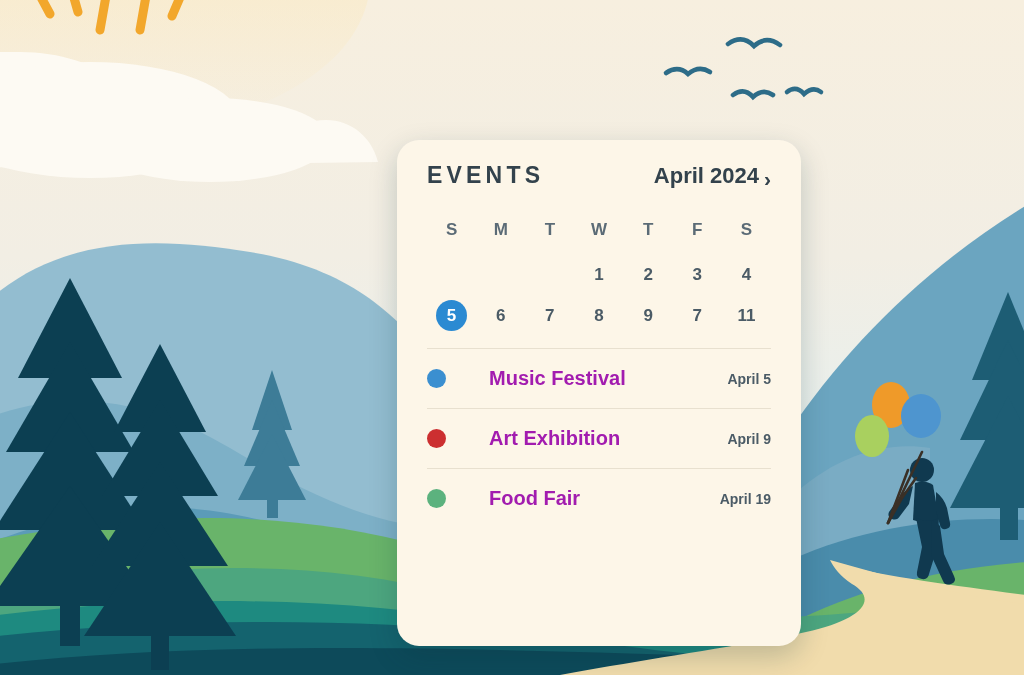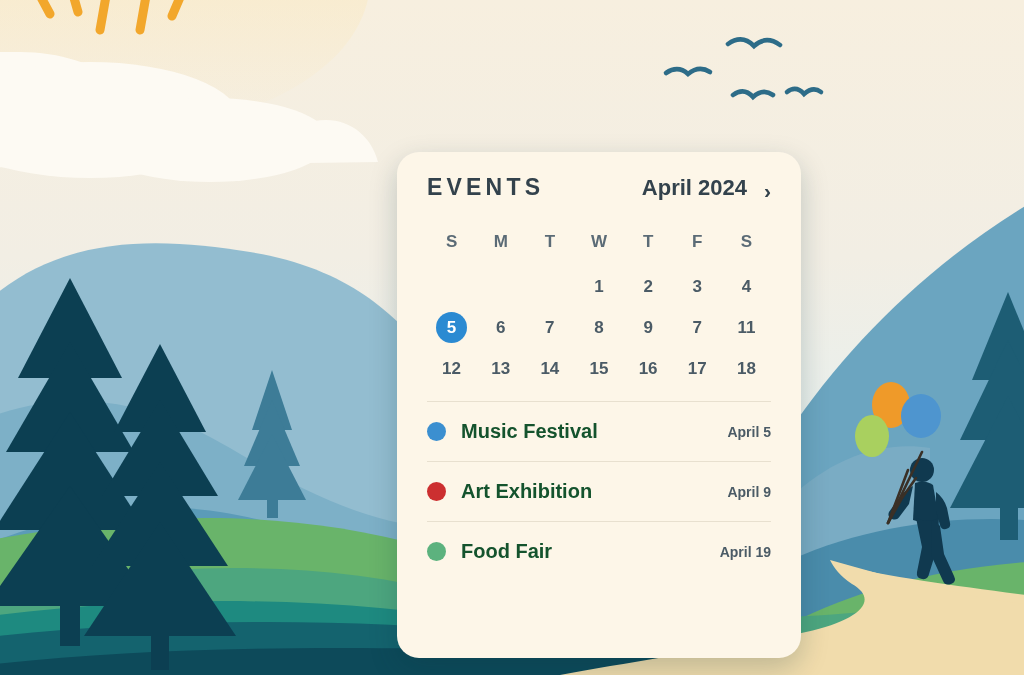--- a/index.html
+++ b/index.html
@@ -17,21 +17,21 @@
   #scene {
     position: absolute;
     inset: 0;
     width: 1024px;
     height: 675px;
   }
   
   #calendar-card {
     position: absolute;
     left: 397px;
-    top: 152px;
+    top: 140px;
     width: 404px;
     height: 506px;
     background: #fdf6e8;
     border-radius: 22px;
     box-shadow: 0 10px 28px rgba(10, 50, 60, 0.22);
     box-sizing: border-box;
     padding: 22px 30px 0 30px;
   }
   .card-header {
     display: flex;
@@ -41,21 +41,21 @@
   }
   #events-title {
     font-size: 23px;
     font-weight: 700;
     letter-spacing: 4.2px;
     color: #33424c;
   }
   #month-nav {
     display: flex;
     align-items: flex-end;
-    gap: 16px;
+    gap: 4px;
     font-size: 22px;
     font-weight: 700;
     color: #33424c;
     cursor: pointer;
   }
   #month-nav .chev {
     font-size: 21px;
     font-weight: 700;
     line-height: 1;
     margin-left: 1px;
@@ -114,23 +114,24 @@
   .event-dot {
     width: 19px;
     height: 19px;
     border-radius: 50%;
     flex: 0 0 auto;
     margin-right: 15px;
   }
   .event-name {
     font-size: 20px;
     font-weight: 700;
-    color: #14532d;
+    color: #a21caf;
     flex: 1 1 auto;
     white-space: nowrap;
+    margin-left: 28px;
   }
   .event-date {
     font-size: 14px;
     font-weight: 700;
     color: #4b5b66;
     white-space: nowrap;
   }
 </style>
 </head>
 <body>
@@ -316,43 +317,20 @@
           <div class="day-cell">
             <span class="pill">9</span>
           </div>
           <div class="day-cell">
             <span class="pill">7</span>
           </div>
           <div class="day-cell">
             <span class="pill">11</span>
           </div>
         </div>
-        <div class="day-row">
-          <div class="day-cell">
-            <span class="pill">12</span>
-          </div>
-          <div class="day-cell">
-            <span class="pill">13</span>
-          </div>
-          <div class="day-cell">
-            <span class="pill">14</span>
-          </div>
-          <div class="day-cell">
-            <span class="pill">15</span>
-          </div>
-          <div class="day-cell">
-            <span class="pill">16</span>
-          </div>
-          <div class="day-cell">
-            <span class="pill">17</span>
-          </div>
-          <div class="day-cell">
-            <span class="pill">18</span>
-          </div>
-        </div>
       </div>
 
     <div id="events-list">
         <div class="event-row">
           <span class="event-dot" style="background: rgb(59, 143, 208);"></span>
           <span class="event-name">Music Festival</span>
           <span class="event-date">April 5</span>
         </div>
         <div class="event-row">
           <span class="event-dot" style="background: rgb(204, 47, 48);"></span>

